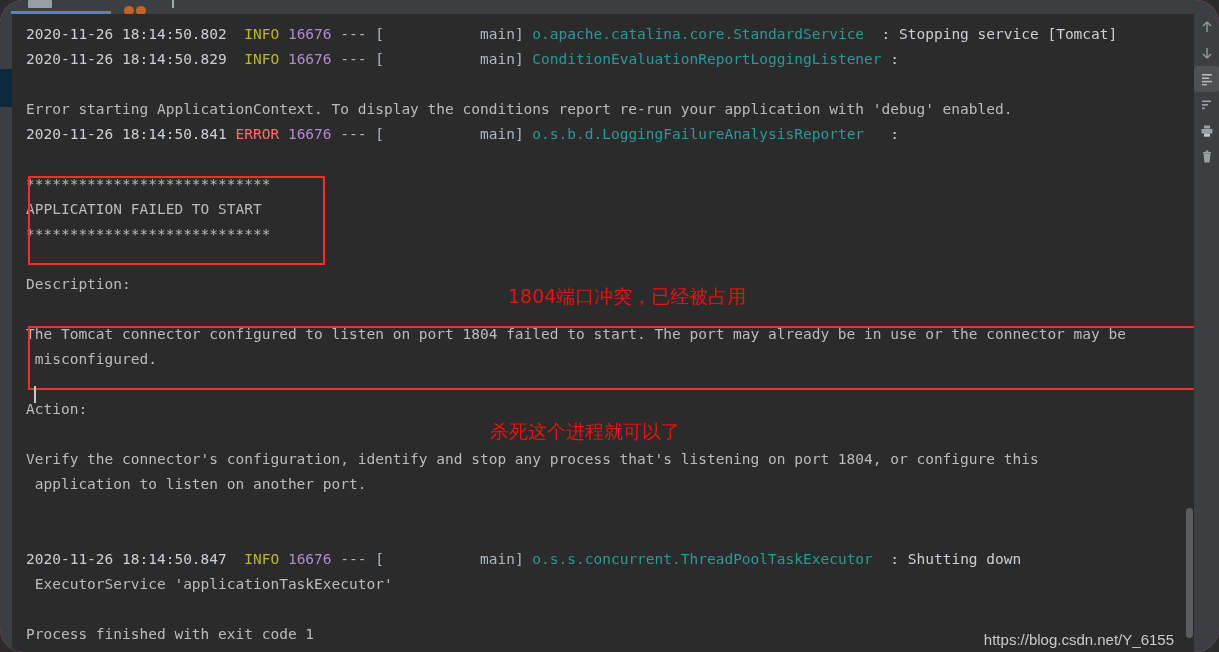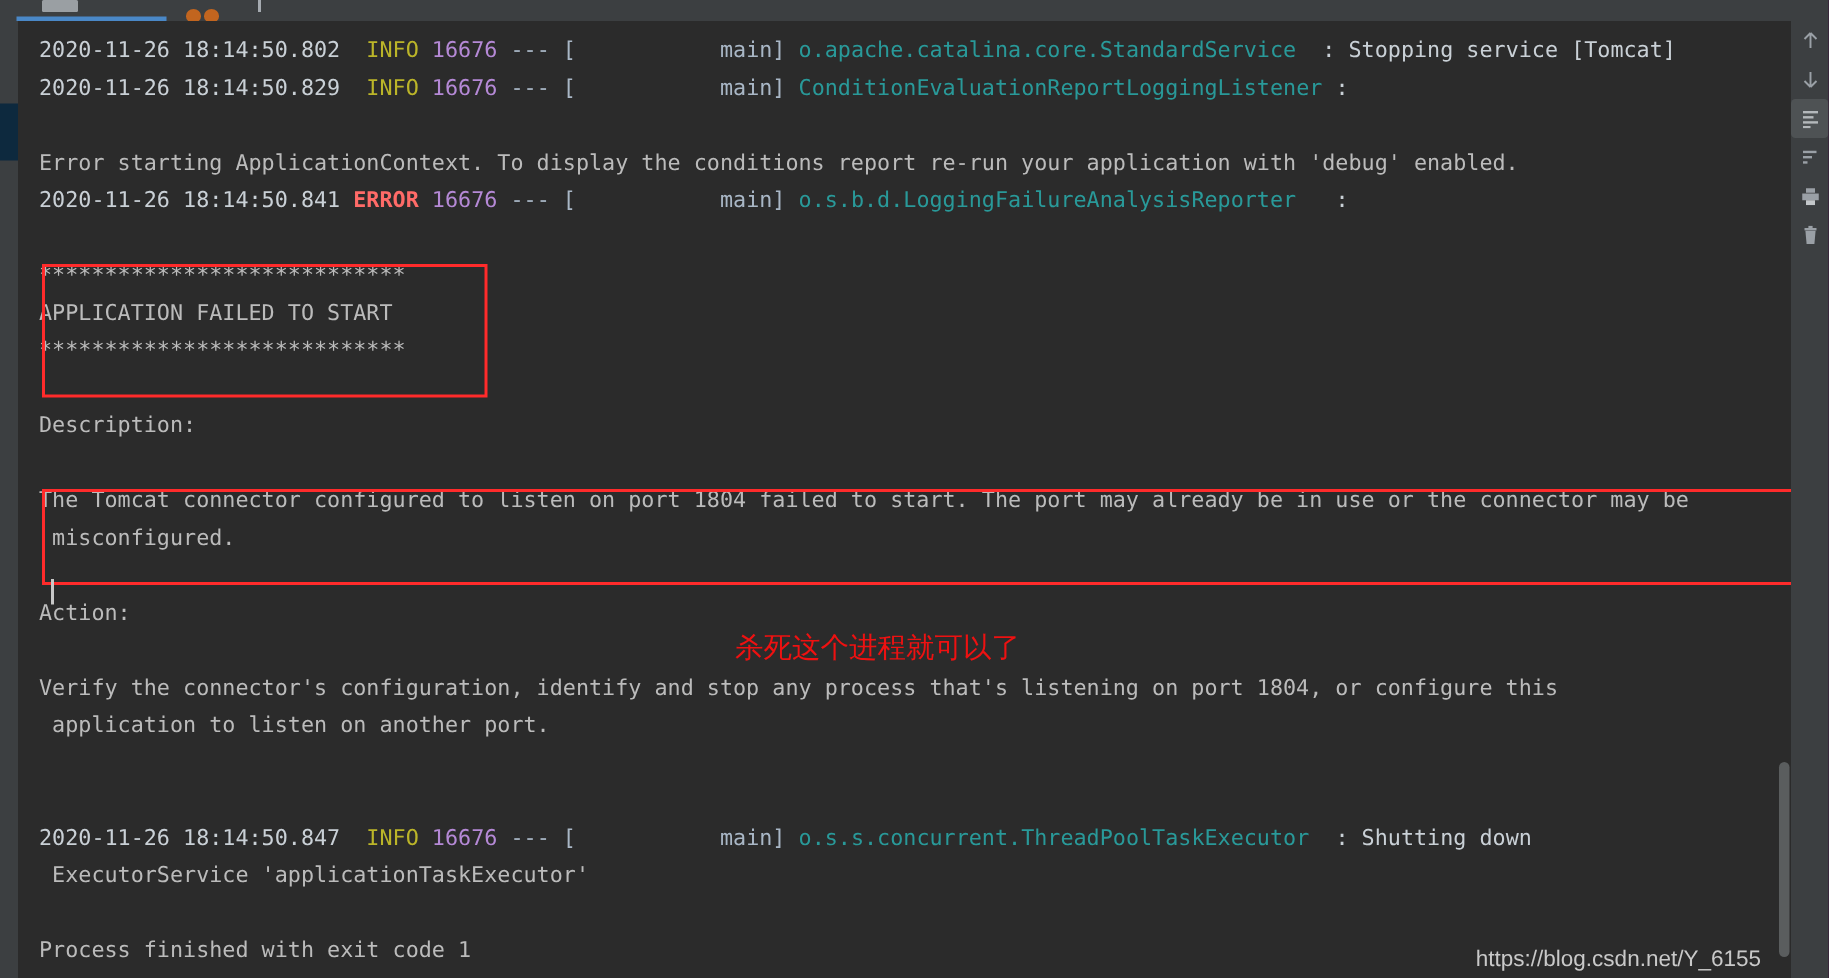--- a/index.html
+++ b/index.html
@@ -6,22 +6,23 @@
   html, body {
     margin: 0; padding: 0;
     width: 1219px; height: 652px;
     background: #2b2b2b;
     font-family: "DejaVu Sans Mono", monospace;
     overflow: hidden;
   }
   #app {
     position: relative;
     width: 1219px; height: 652px;
-    background: #701a75;
-    overflow: hidden;
+    background: #ec4899;
+    overflow: hidden;
+    border-radius: 23px;
   }
 
   
   .topbar {
     position: absolute; left: 0; top: 0;
     width: 1219px; height: 14px;
     background: #3c3f41;
     overflow: hidden;
   }
   .tab-underline {
@@ -90,21 +91,21 @@
     font-size: 14.5px;
     line-height: 25px;
     color: #a9b7c6;
     white-space: pre;
   }
   .ln { height: 25px; padding-left: 14px; }
 
   
   .c-ts    { color: #c9d0d6; }
   .c-info  { color: #bbb529; }
-  .c-error { color: #ff6b68; font-weight: bold; }
+  .c-error { color: #ff6b68; }
   .c-pid   { color: #b589d6; }
   .c-dash  { color: #a9b7c6; }
   .c-thread{ color: #a9b7c6; }
   .c-class { color: #299999; }
   .c-msg   { color: #c9d0d6; }
   .c-plain { color: #bbbbbb; }
 
   
   .redbox {
     position: absolute;
@@ -216,20 +217,21 @@
       </svg>
     </div>
   </div>
 
   <div class="console">
     <div class="lines" id="console-lines"><div class="ln"><span class="c-ts">2020-11-26 18:14:50.802 </span><span class="c-info"> INFO</span><span class="c-pid"> 16676</span><span class="c-dash"> --- [</span><span class="c-thread">           main] </span><span class="c-class">o.apache.catalina.core.StandardService</span><span class="c-msg">  : Stopping service [Tomcat]</span></div><div class="ln"><span class="c-ts">2020-11-26 18:14:50.829 </span><span class="c-info"> INFO</span><span class="c-pid"> 16676</span><span class="c-dash"> --- [</span><span class="c-thread">           main] </span><span class="c-class">ConditionEvaluationReportLoggingListener</span><span class="c-msg"> :</span></div><div class="ln">&nbsp;</div><div class="ln"><span class="c-plain">Error starting ApplicationContext. To display the conditions report re-run your application with 'debug' enabled.</span></div><div class="ln"><span class="c-ts">2020-11-26 18:14:50.841 </span><span class="c-error">ERROR</span><span class="c-pid"> 16676</span><span class="c-dash"> --- [</span><span class="c-thread">           main] </span><span class="c-class">o.s.b.d.LoggingFailureAnalysisReporter</span><span class="c-msg">   :</span></div><div class="ln">&nbsp;</div><div class="ln"><span class="c-plain">****************************</span></div><div class="ln"><span class="c-plain">APPLICATION FAILED TO START</span></div><div class="ln"><span class="c-plain">****************************</span></div><div class="ln">&nbsp;</div><div class="ln"><span class="c-plain">Description:</span></div><div class="ln">&nbsp;</div><div class="ln"><span class="c-plain">The Tomcat connector configured to listen on port 1804 failed to start. The port may already be in use or the connector may be</span></div><div class="ln"><span class="c-plain"> misconfigured.</span></div><div class="ln">&nbsp;</div><div class="ln"><span class="c-plain">Action:</span></div><div class="ln">&nbsp;</div><div class="ln"><span class="c-plain">Verify the connector's configuration, identify and stop any process that's listening on port 1804, or configure this</span></div><div class="ln"><span class="c-plain"> application to listen on another port.</span></div><div class="ln">&nbsp;</div><div class="ln">&nbsp;</div><div class="ln"><span class="c-ts">2020-11-26 18:14:50.847 </span><span class="c-info"> INFO</span><span class="c-pid"> 16676</span><span class="c-dash"> --- [</span><span class="c-thread">           main] </span><span class="c-class">o.s.s.concurrent.ThreadPoolTaskExecutor</span><span class="c-msg">  : Shutting down</span></div><div class="ln"><span class="c-plain"> ExecutorService 'applicationTaskExecutor'</span></div><div class="ln">&nbsp;</div><div class="ln"><span class="c-plain">Process finished with exit code 1</span></div></div>
 
     <div class="redbox" id="box-failed"></div>
     <div class="redbox" id="box-tomcat"></div>
 
+    <div class="annot" id="annot-port">1804端口冲突，已经被占用</div>
     <div class="annot" id="annot-kill">杀死这个进程就可以了</div>
 
     <div class="caret"></div>
 
     <div class="vscroll">
       <div class="vthumb"></div>
     </div>
 
     <div class="watermark">https://blog.csdn.net/Y_6155</div>
   </div>

